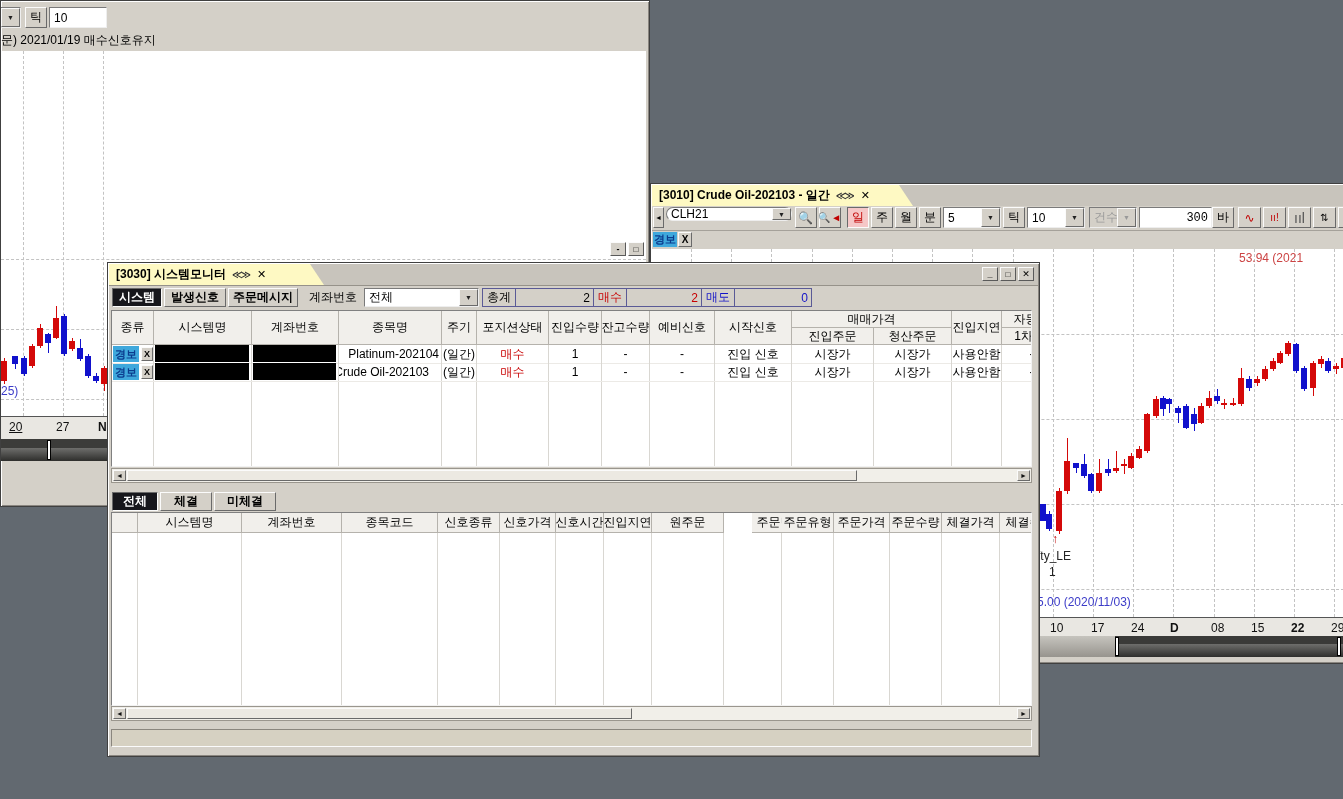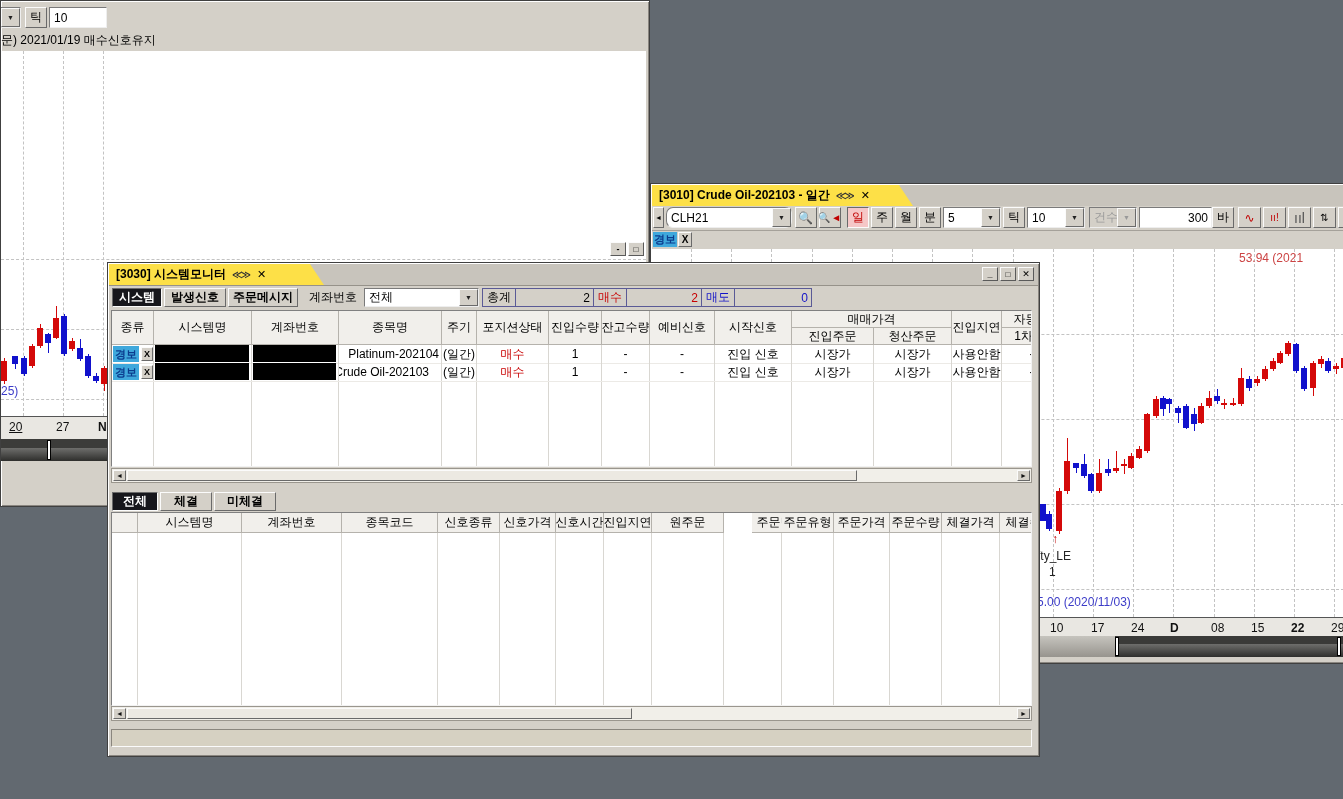--- a/index.html
+++ b/index.html
@@ -2,21 +2,21 @@
 <html><head>
 <meta charset="utf-8">
 <style>
   html,body{margin:0;padding:0;background:#626970;}
   #screen{position:relative;width:1343px;height:799px;background:#626970;overflow:hidden;
           font-family:"Liberation Sans","DejaVu Sans",sans-serif;font-size:12px;color:#000;}
   .abs{position:absolute;}
   .win{position:absolute;background:#d4d0c8;border:1px solid #404040;
        box-shadow:inset 1px 1px 0 #ffffff, inset -1px -1px 0 #8a8680;}
   .titlebar{position:absolute;background:#c8c4bc;border-bottom:1px solid #96928a;}
-  .titletab{position:absolute;top:0;height:100%;background:#fde047;display:flex;align-items:center;
+  .titletab{position:absolute;top:0;height:100%;background:#fef9c3;display:flex;align-items:center;
             padding:0 22px 0 7px;font-weight:bold;white-space:nowrap;
             clip-path:polygon(0 0,calc(100% - 14px) 0,100% 100%,0 100%);}
   .swapic{font-size:10px;color:#333;margin-left:6px;letter-spacing:-2px;}
   .xic{font-weight:bold;font-size:11px;margin-left:8px;}
   .b3{position:absolute;background:#d4d0c8;border:1px solid;border-color:#fbfbfb #6a6a6a #6a6a6a #fbfbfb;
       display:flex;align-items:center;justify-content:center;white-space:nowrap;box-sizing:border-box;}
   .b3.pressed{border-color:#6a6a6a #fbfbfb #fbfbfb #6a6a6a;background:#f5c7c7;color:#c00000;}
   .combo{position:absolute;background:#fff;border:1px solid;border-color:#7a7a7a #eeeeee #eeeeee #7a7a7a;
          display:flex;align-items:center;box-sizing:border-box;}
   .combo .cval{padding-left:4px;flex:1;white-space:nowrap;overflow:hidden;}
@@ -144,21 +144,21 @@
         <span>[3010] Crude Oil-202103 - 일간</span>
         <span class="swapic">≪≫</span>
         <span class="xic">✕</span>
       </div>
     </div>
 
     <div class="abs" style="left:1px;top:22px;right:0;height:24px;background:#d4d0c8;border-bottom:1px solid #a5a19a;">
       <div class="b3" style="left:1px;top:1px;width:11px;height:21px;font-size:7px;">
         <span>◄</span>
       </div>
-      <div class="combo" style="left:14px;top:1px;width:126px;height:21px;border-radius:7px;">
+      <div class="combo" style="left:14px;top:1px;width:126px;height:14px;border-radius:7px;">
         <span class="cval">CLH21</span>
         <span class="db">▼</span>
       </div>
       <div class="b3" style="left:143px;top:1px;width:22px;height:21px;">
         <span style="font-size:12px;">🔍</span>
       </div>
       <div class="b3" style="left:167px;top:1px;width:22px;height:21px;">
         <span style="font-size:10px;color:#c00000;">🔍◄</span>
       </div>
       <div class="b3 pressed" style="left:195px;top:1px;width:22px;height:21px;">
@@ -181,21 +181,21 @@
         <span>틱</span>
       </div>
       <div class="combo" style="left:375px;top:1px;width:58px;height:21px;">
         <span class="cval">10</span>
         <span class="db">▼</span>
       </div>
       <div class="combo disabled" style="left:437px;top:1px;width:48px;height:21px;">
         <span class="cval">건수</span>
         <span class="db" style="color:#999;">▼</span>
       </div>
-      <div class="combo" style="left:487px;top:1px;width:73px;height:21px;">
+      <div class="combo" style="left:487px;top:1px;width:73px;height:21px;font-family:Liberation Mono, monospace;">
         <span class="cval" style="text-align:right;padding-right:3px;">300</span>
       </div>
       <div class="b3" style="left:560px;top:1px;width:22px;height:21px;">
         <span>바</span>
       </div>
       <div class="b3" style="left:586px;top:1px;width:23px;height:21px;color:#c00000;">
         <span>∿</span>
       </div>
       <div class="b3" style="left:611px;top:1px;width:23px;height:21px;color:#c00000;font-size:10px;">
         <span>ıı!</span>

